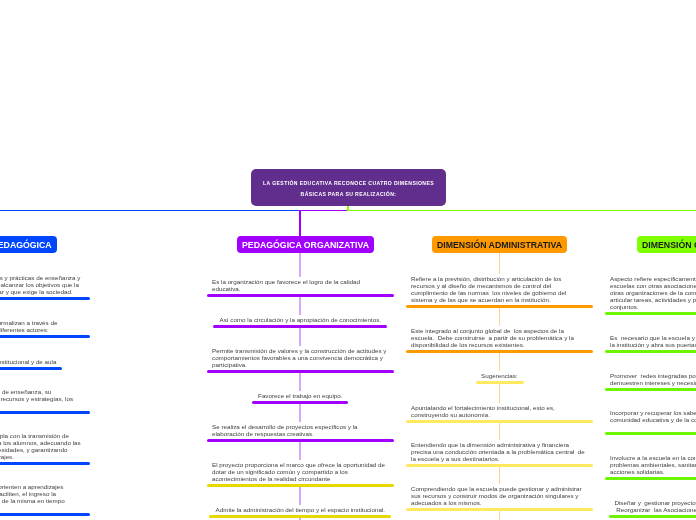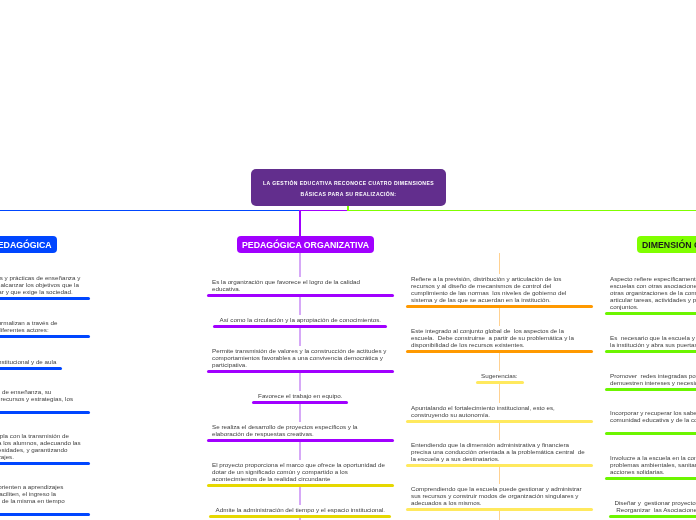--- a/index.html
+++ b/index.html
@@ -112,20 +112,21 @@
       <div class="leafline">Admite la administración del tiempo y el espacio institucional.</div>
     </div>
     <div class="bar" style="background: rgb(230, 216, 0); left: 209px; width: 182px; top: 515px;"></div>
     <div class="vline" style="background: rgb(255, 209, 145); left: 498.8px; top: 253px; height: 20.8px;"></div>
     <div class="vline" style="background: rgb(255, 209, 145); left: 498.8px; top: 308px; height: 17.8px;"></div>
     <div class="vline" style="background: rgb(255, 209, 145); left: 498.8px; top: 353px; height: 17.8px;"></div>
     <div class="vline" style="background: rgb(255, 209, 145); left: 498.8px; top: 384px; height: 18.8px;"></div>
     <div class="vline" style="background: rgb(255, 209, 145); left: 498.8px; top: 423px; height: 16.8px;"></div>
     <div class="vline" style="background: rgb(255, 209, 145); left: 498.8px; top: 467px; height: 16.8px;"></div>
     <div class="vline" style="background: rgb(255, 209, 145); left: 498.8px; top: 511px; height: 9px;"></div>
+    <div class="dimnode" style="background: rgb(255, 153, 0); color: rgb(26, 26, 26); top: 236px; height: 17px; left: 432px; visibility: visible;">DIMENSIÓN ADMINISTRATIVA</div>
     <div class="leafblock" style="left: 411.2px; width: 176.6px; top: 274.8px;">
       <div class="leafline">Refiere a la previsión, distribución y articulación de los</div>
       <div class="leafline">recursos y al diseño de mecanismos de control del</div>
       <div class="leafline">cumplimiento de las normas  los niveles de gobierno del</div>
       <div class="leafline">sistema y de las que se acuerdan en la institución.</div>
     </div>
     <div class="bar" style="background: rgb(255, 153, 0); left: 406px; width: 187px; top: 305px;"></div>
     <div class="leafblock" style="left: 411.2px; width: 176.6px; top: 326.8px;">
       <div class="leafline">Este integrado al conjunto global de  los aspectos de la</div>
       <div class="leafline">escuela.  Debe construirse  a partir de su problemática y la</div>

